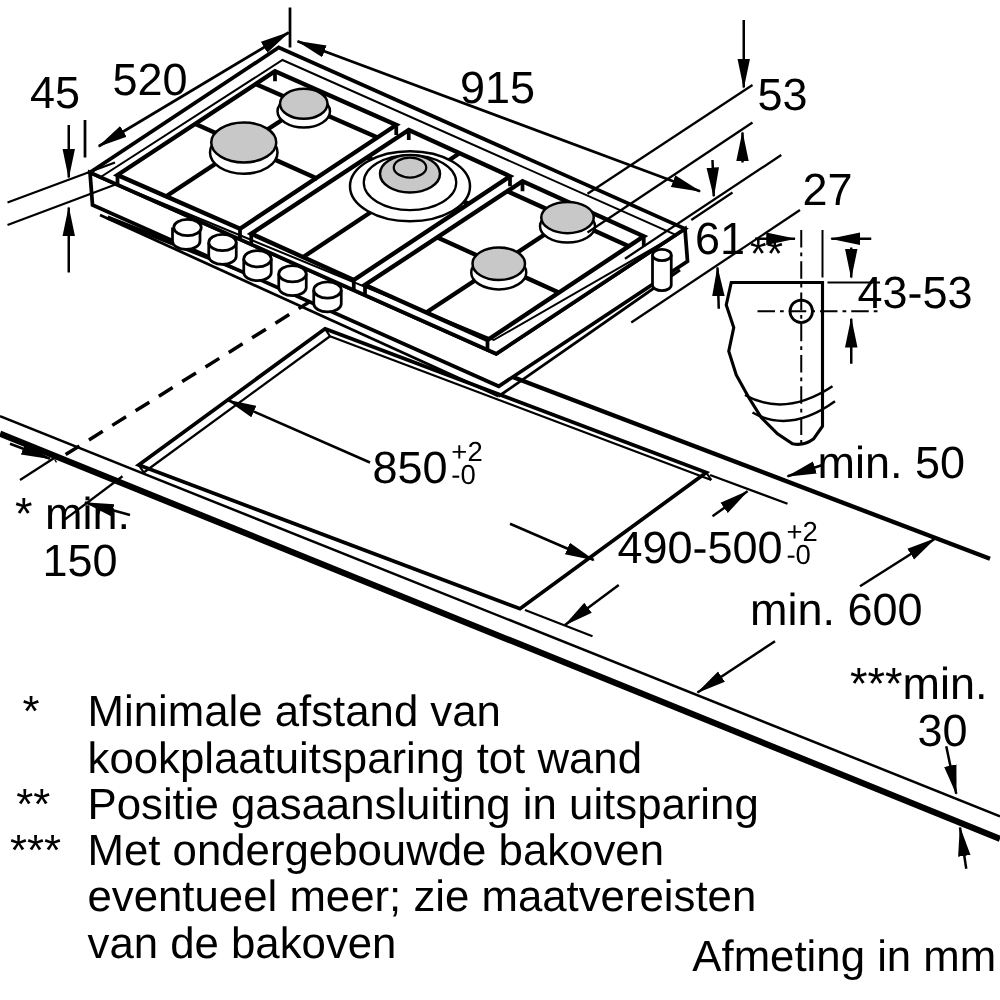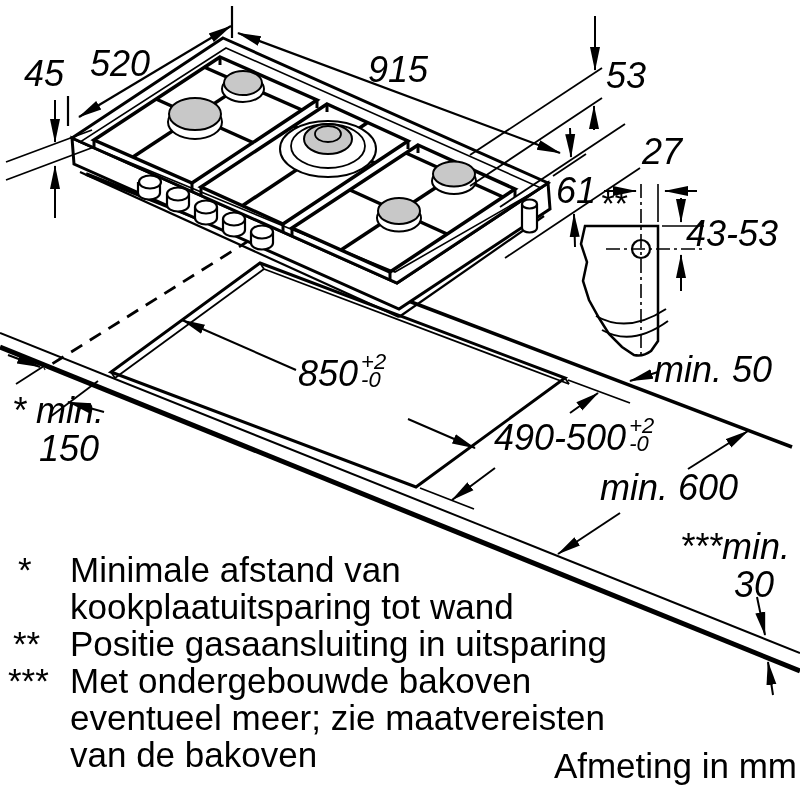--- a/index.html
+++ b/index.html
@@ -1,25 +1,25 @@
 <!DOCTYPE html>
 <html><head>
 <meta charset="utf-8">
 <style>
   html,body{margin:0;padding:0;background:#fff;}
   #stage{position:relative;width:800px;height:800px;background:#fff;overflow:hidden;
          font-family:"Liberation Sans","DejaVu Sans",sans-serif;color:#000;}
   #art{position:absolute;left:0;top:0;}
-  .lbl{position:absolute;font-size:36px;line-height:1.0;white-space:pre;color:#000;font-style:italic;}
+  .lbl{position:absolute;font-size:36px;line-height:1.0;white-space:pre;color:#000;}
   .sm{font-size:34px;}
   .tol{display:inline-flex;flex-direction:column;vertical-align:top;line-height:0.82;
        font-size:22px;margin-left:3px;margin-top:-3px;}
   .two{line-height:1.05;}
   .right{text-align:right;}
-  .ind{padding-left:22px;text-align:center;}
+  .ind{padding-left:22px;}
   .indr{padding-right:16px;}
   .fnline{position:absolute;font-size:35px;line-height:1;white-space:pre;}
   .fnmark{position:absolute;font-size:35px;line-height:1;}
   svg .ln{stroke:#000;fill:none;}
 </style>
 </head>
 <body>
 
 <div id="stage">
 

